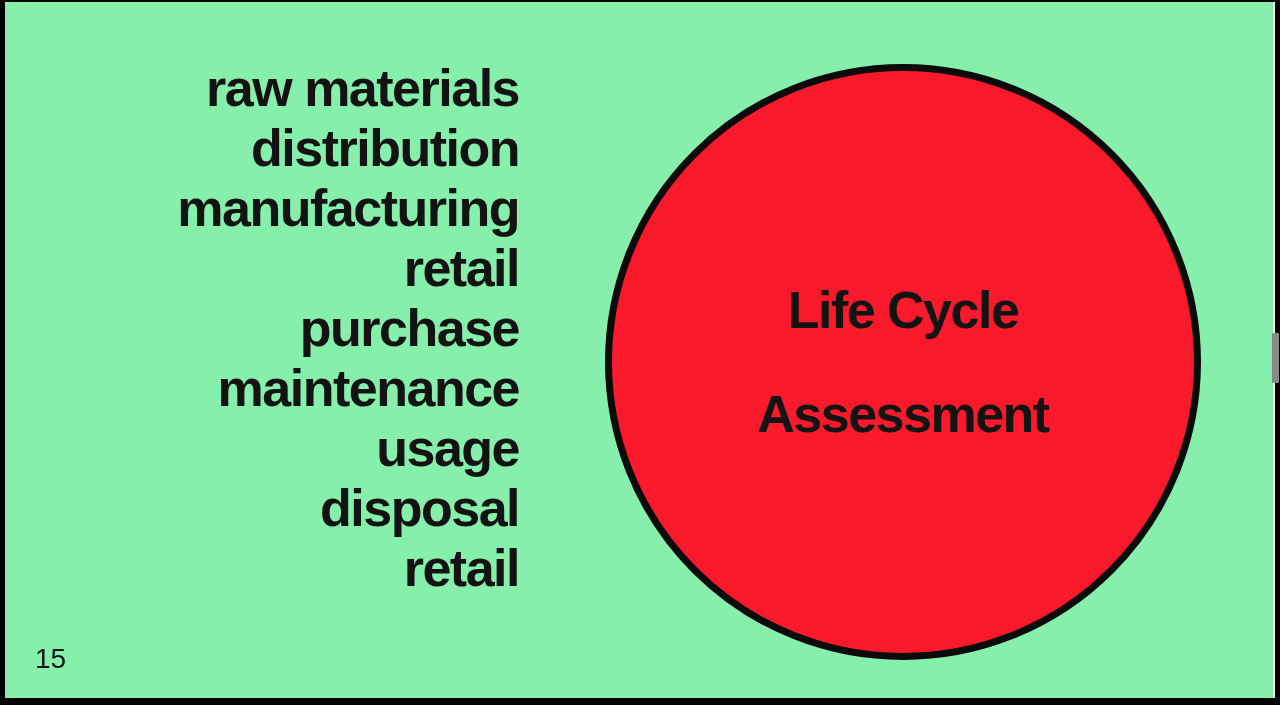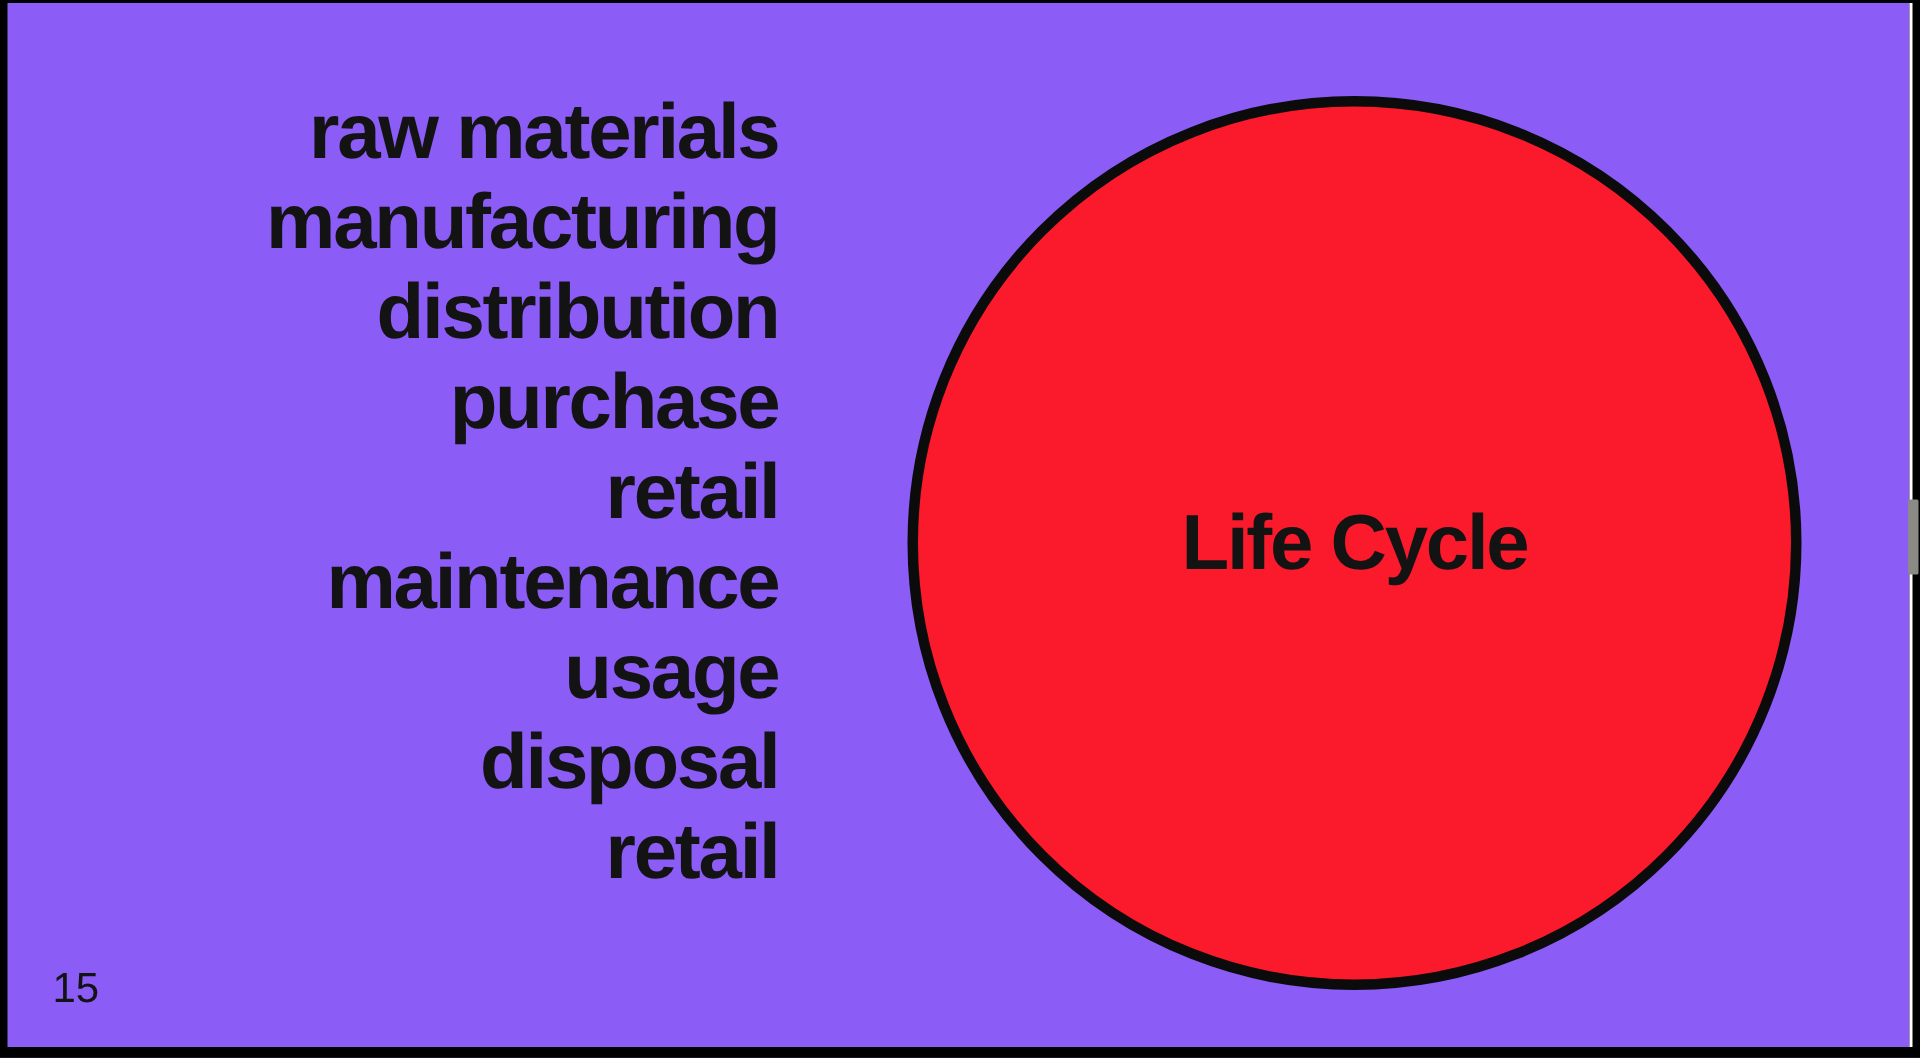--- a/index.html
+++ b/index.html
@@ -17,21 +17,21 @@
     height: 705px;
     background: #000000;
   }
   
   .slide {
     position: absolute;
     left: 5px;
     top: 2px;
     width: 1268px;
     height: 696px;
-    background: #8b5cf6;
+    background: #86efac;
     overflow: hidden;
   }
   
   .white-seam {
     position: absolute;
     left: 1273px;
     top: 2px;
     width: 2px;
     height: 696px;
     background: #fffdf5;
@@ -97,32 +97,33 @@
 </style>
 </head>
 <body>
 
 <div class="viewport">
 
   <div class="slide">
 
     <div class="stage-list">
       <div class="stage-item">raw materials</div>
+      <div class="stage-item">distribution</div>
       <div class="stage-item">manufacturing</div>
-      <div class="stage-item">distribution</div>
+      <div class="stage-item">retail</div>
       <div class="stage-item">purchase</div>
-      <div class="stage-item">retail</div>
       <div class="stage-item">maintenance</div>
       <div class="stage-item">usage</div>
       <div class="stage-item">disposal</div>
       <div class="stage-item">retail</div>
     </div>
 
     <div class="lca-circle">
       <div class="circle-label-line">Life Cycle</div>
+      <div class="circle-label-line">Assessment</div>
     </div>
 
     <div class="page-number">15</div>
 
   </div>
 
   <div class="white-seam"></div>
 
   <div class="scroll-thumb"></div>
 

